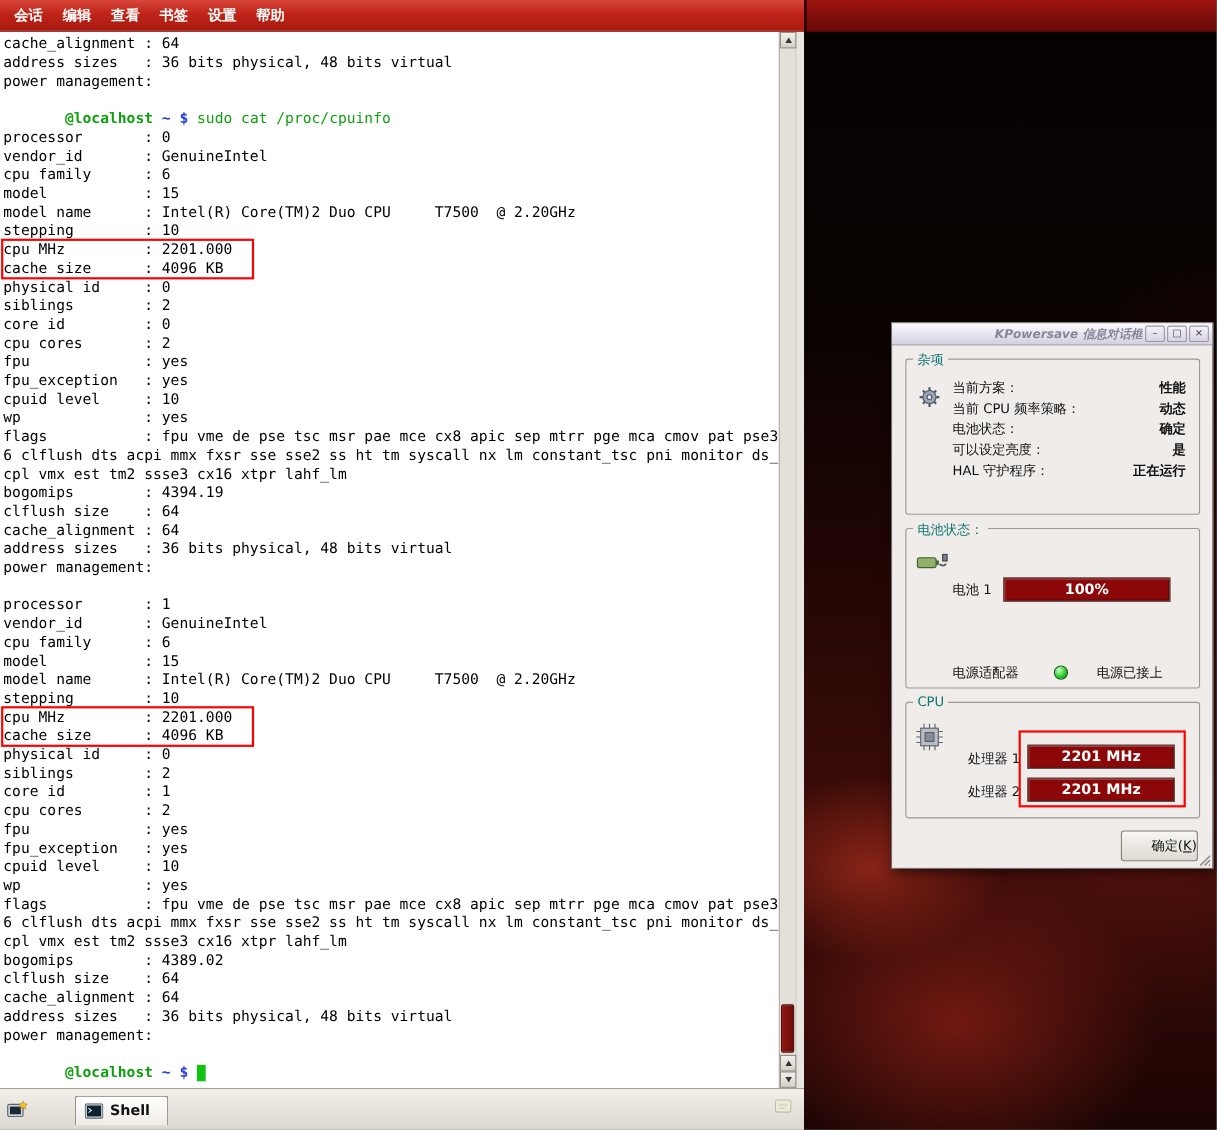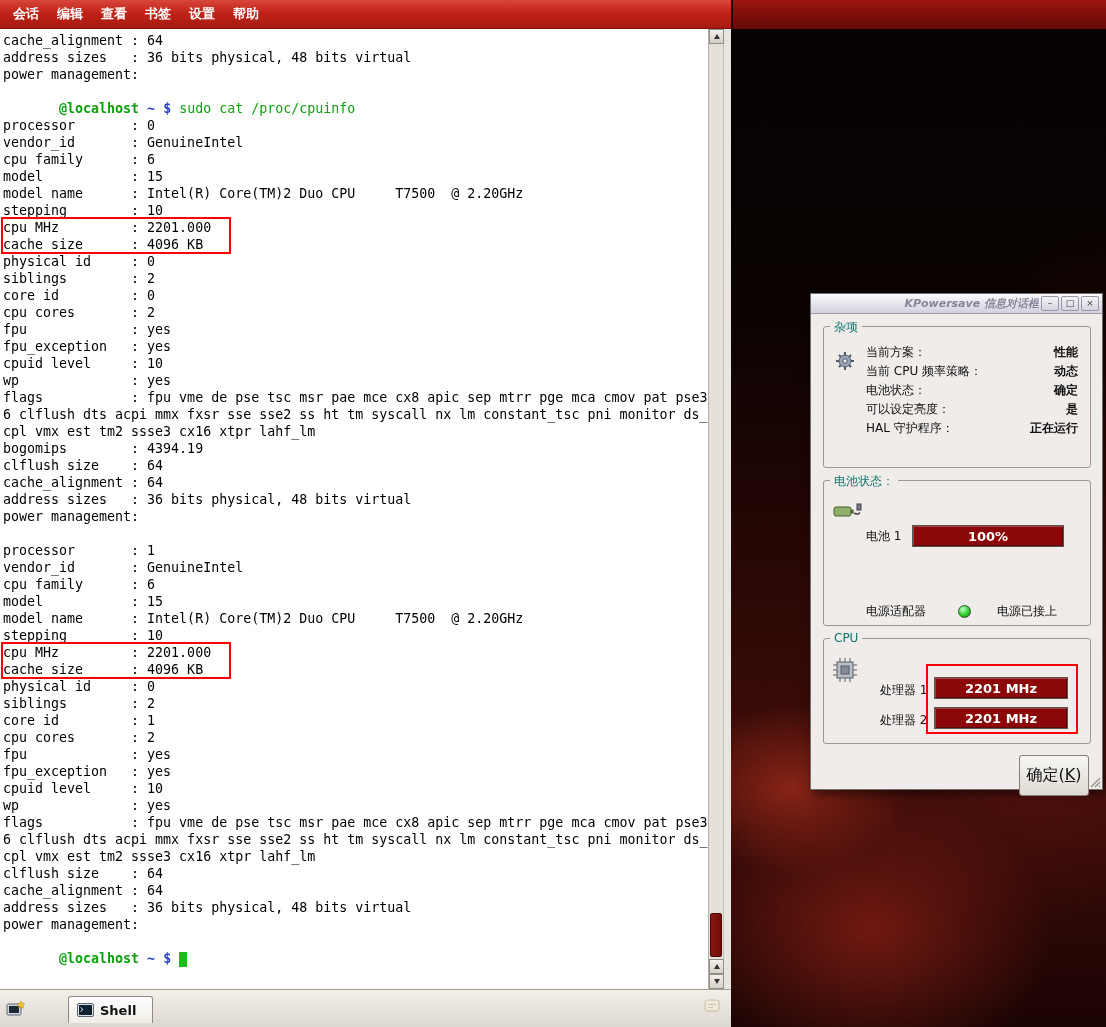--- a/index.html
+++ b/index.html
@@ -89,23 +89,23 @@
   .adlabel { width:62px; }
   .led { width:13px; height:13px; border-radius:50%; margin-left:30px;
          background:radial-gradient(circle at 35% 30%,#c4ffc4,#2ecc2e 55%,#0f7a0f); border:1px solid #2a5a2a; }
   .adstatus { margin-left:26px; }
 
   .cpurows { margin:30px 14px 0 56px; }
   .cpurow { display:flex; align-items:flex-end; height:30px; }
   .cpulabel { width:54px; font-size:12px; }
   .cpubar { width:134px; }
 
-  .okbtn { position:absolute; left:208px; top:461px; width:70px; height:41px;
+  .okbtn { position:absolute; left:208px; top:461px; width:70px; height:28px;
            background:linear-gradient(#f7f6f3,#dedad3); border:1px solid #857f74; border-radius:3px;
-           font-size:16px; font-family:inherit; text-align:center; cursor:pointer; color:#111; }
+           font-size:12px; font-family:inherit; text-align:right; cursor:pointer; color:#111; }
   .grip { position:absolute; right:1px; bottom:1px; }
 
   
   .ann { position:absolute; border:2px solid #f00; z-index:50; pointer-events:none; }
   .ann1 { left:1px;   top:217px; width:230px; height:37px; }
   .ann2 { left:1px;   top:642px; width:230px; height:37px; }
   .ann3 { left:926px; top:664px; width:152px; height:70px; }
 </style>
 </head>
 <body>
@@ -166,20 +166,21 @@
           <div class="tline"><span class="seg-t">siblings        : 2</span></div>
           <div class="tline"><span class="seg-t">core id         : 1</span></div>
           <div class="tline"><span class="seg-t">cpu cores       : 2</span></div>
           <div class="tline"><span class="seg-t">fpu             : yes</span></div>
           <div class="tline"><span class="seg-t">fpu_exception   : yes</span></div>
           <div class="tline"><span class="seg-t">cpuid level     : 10</span></div>
           <div class="tline"><span class="seg-t">wp              : yes</span></div>
           <div class="tline"><span class="seg-t">flags           : fpu vme de pse tsc msr pae mce cx8 apic sep mtrr pge mca cmov pat pse3</span></div>
           <div class="tline"><span class="seg-t">6 clflush dts acpi mmx fxsr sse sse2 ss ht tm syscall nx lm constant_tsc pni monitor ds_</span></div>
           <div class="tline"><span class="seg-t">cpl vmx est tm2 ssse3 cx16 xtpr lahf_lm</span></div>
+          <div class="tline"><span class="seg-t">bogomips        : 4389.02</span></div>
           <div class="tline"><span class="seg-t">clflush size    : 64</span></div>
           <div class="tline"><span class="seg-t">cache_alignment : 64</span></div>
           <div class="tline"><span class="seg-t">address sizes   : 36 bits physical, 48 bits virtual</span></div>
           <div class="tline"><span class="seg-t">power management:</span></div>
           <div class="tline"><span class="seg-t"></span></div>
           <div class="tline"><span class="seg-t">       </span><span class="seg-g">@localhost</span><span class="seg-b"> ~ $</span><span class="seg-t"> </span><span class="seg-cursor"></span></div>
         </div>
       <div class="term-frame"></div>
       <div class="scrollbar">
         <div class="sb-btn sb-up">

